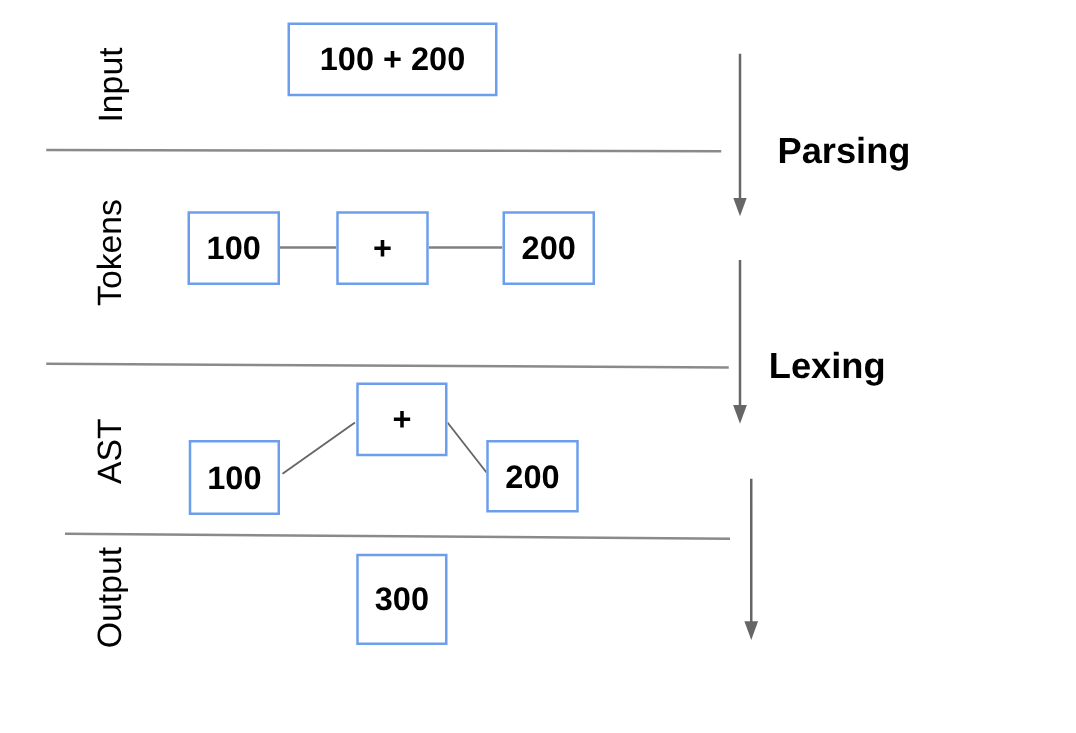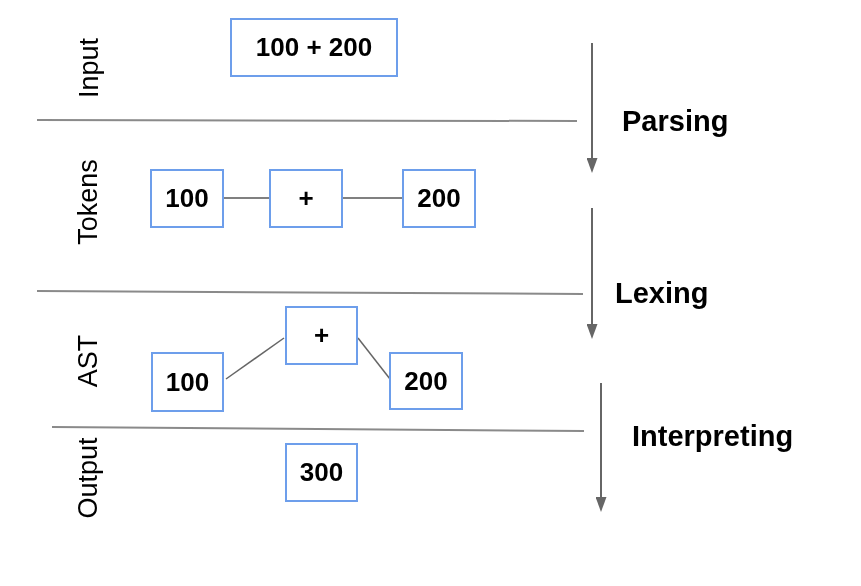--- a/index.html
+++ b/index.html
@@ -93,19 +93,18 @@
   <div class="node" style="left:230px; top:18px; width:168px; height:59px;">100 + 200</div>
 
   <div class="node" style="left:150px; top:169px; width:74px; height:59px;">100</div>
   <div class="node" style="left:269px; top:169px; width:74px; height:59px;">+</div>
   <div class="node" style="left:402px; top:169px; width:74px; height:59px;">200</div>
 
   <div class="node" style="left:285px; top:306px; width:73px; height:59px;">+</div>
   <div class="node" style="left:151px; top:352px; width:73px; height:60px;">100</div>
   <div class="node" style="left:389px; top:352px; width:74px; height:58px;">200</div>
 
-  <div class="node" style="left:285px; top:443px; width:73px; height:59px;">300</div>
+  <div class="node" style="left:285px; top:443px; width:73px; height:73px;">300</div>
 
   <div class="stage" style="left:622px; top:105px;">Parsing</div>
   <div class="stage" style="left:615px; top:277px;">Lexing</div>
-  <div class="stage" style="left:632px; top:420px;">Interpreting</div>
 
 </div>
 
 </body></html>

